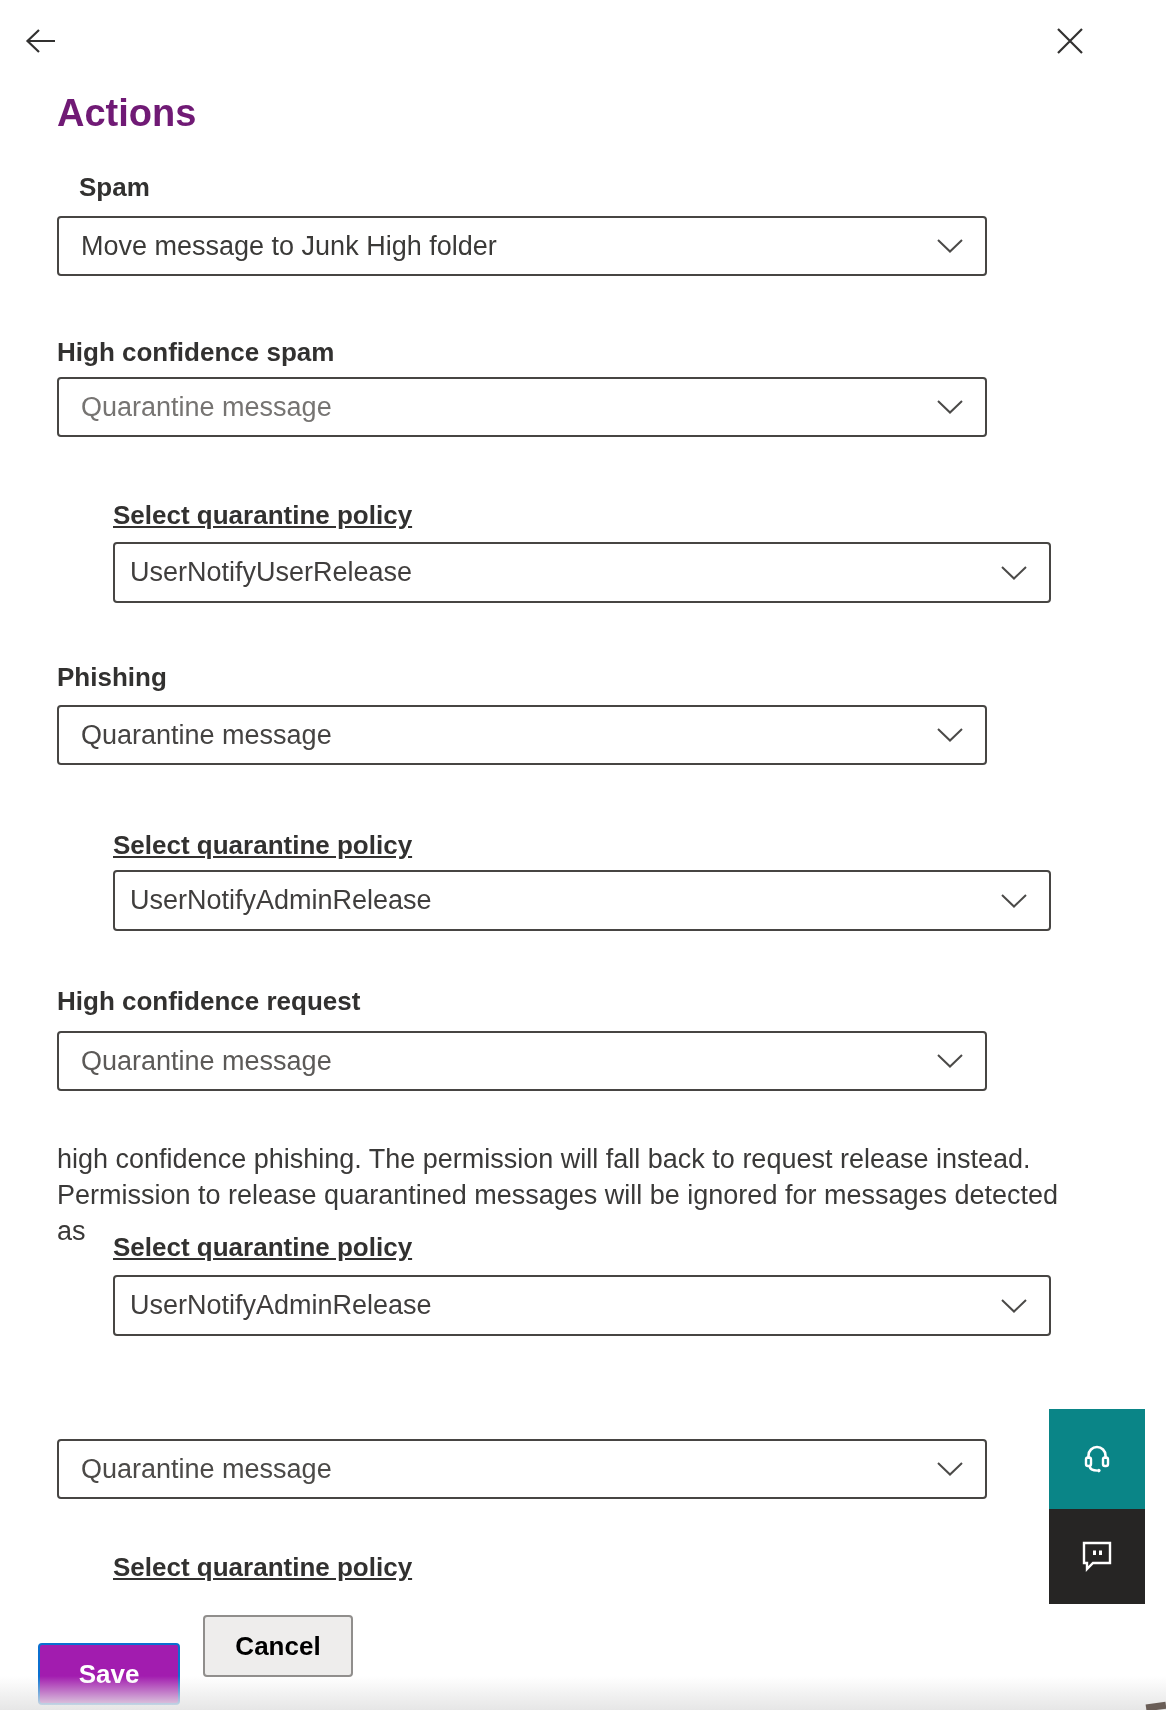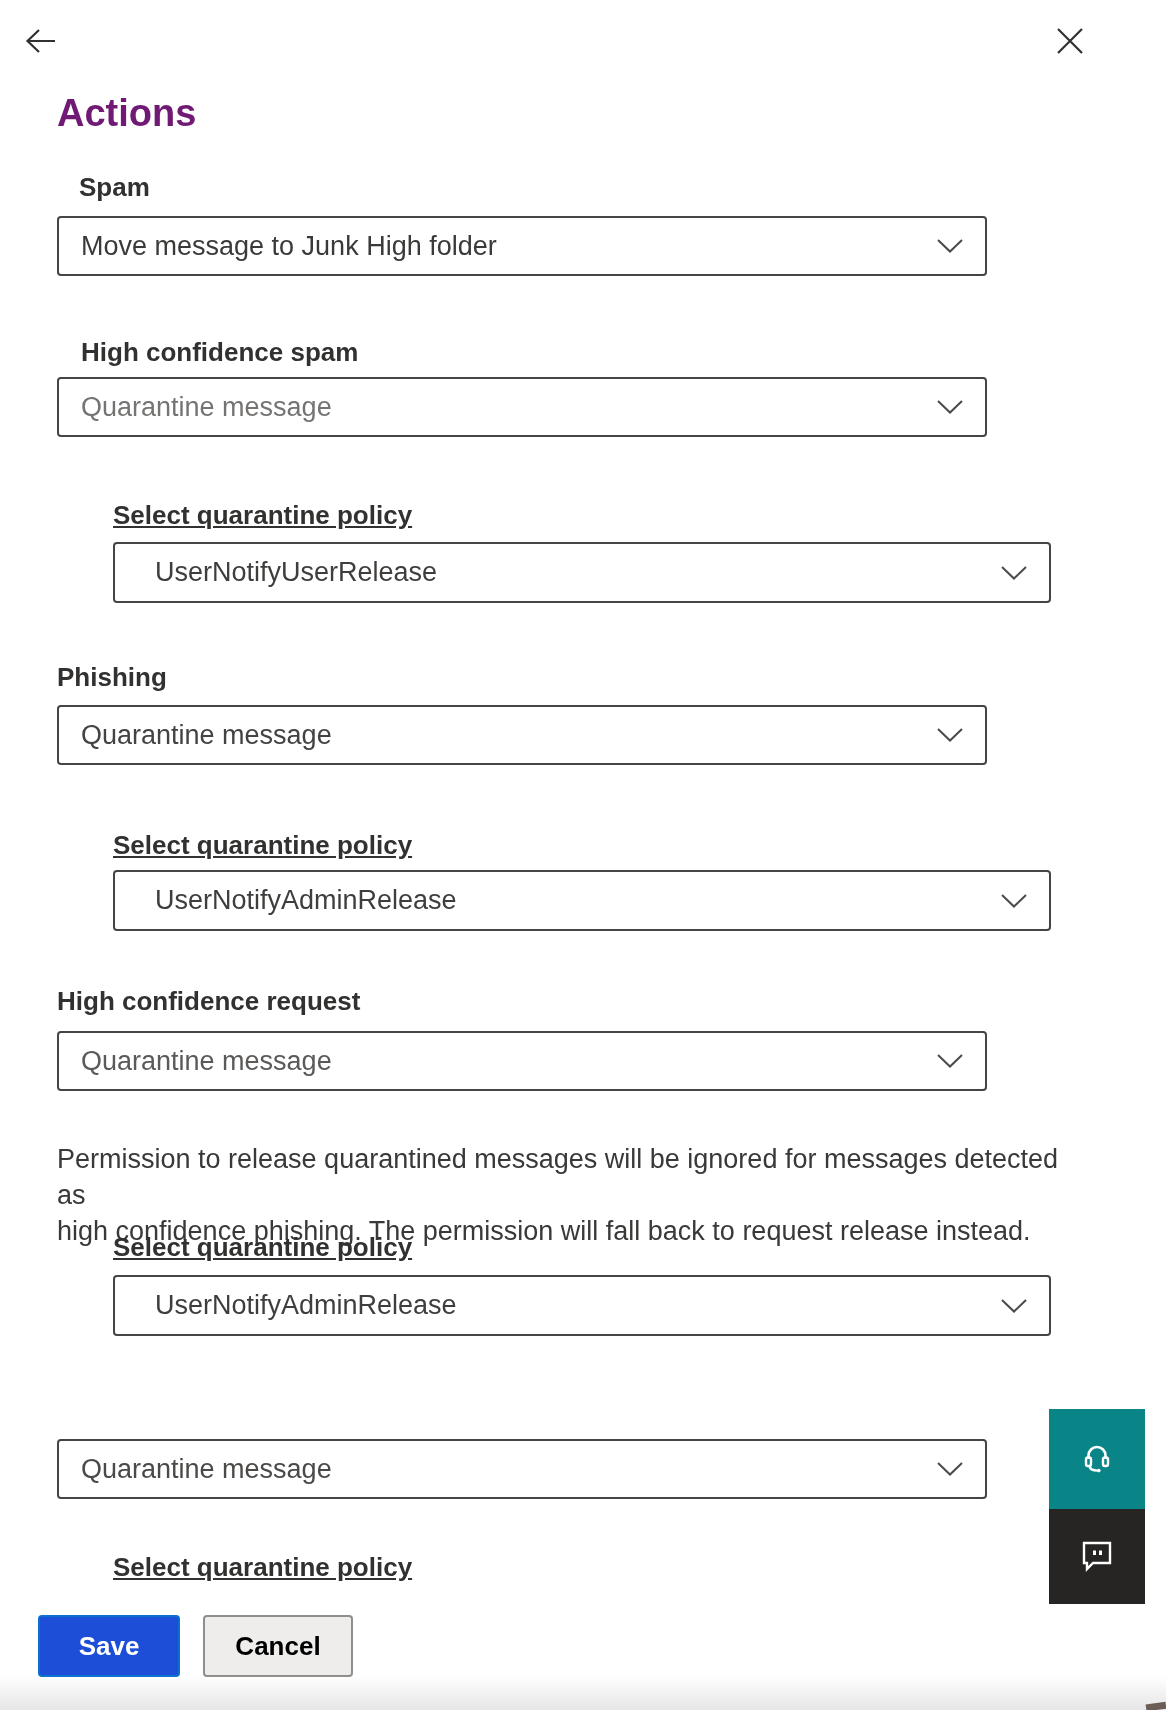--- a/index.html
+++ b/index.html
@@ -16,48 +16,48 @@
 
   
   .label{position:absolute;left:57px;font-size:26px;font-weight:700;color:#323130;line-height:30px;white-space:nowrap;}
   .label.indent{left:113px;text-decoration:underline;}
 
   
   .select{position:absolute;left:57px;width:930px;height:60px;background:#fff;border:2px solid #474543;
           border-radius:4px;box-sizing:border-box;display:flex;align-items:center;cursor:pointer;}
   .select.indent{left:113px;width:938px;height:61px;}
   .select .value{padding-left:22px;font-size:27px;white-space:nowrap;}
-  .select.indent .value{padding-left:40px;}
+  .select.indent .value{padding-left:15px;}
   .select .chev{position:absolute;right:22px;top:50%;margin-top:-7px;}
 
   .v-spam{color:#3b3a38;}
   .v-hcs{color:#767472;}
   .v-phish{color:#454342;}
   .v-hcp{color:#5c5a58;}
   .v-bcl{color:#4c4a48;}
   .v-policy{color:#403e3d;}
 
   
   .f-spam-label{top:172px;margin-left:22px;}      .f-spam-select{top:216px;}
-  .f-hcs-label{top:337px;margin-left:24px;}       .f-hcs-select{top:377px;}
+  .f-hcs-label{top:337px;}       .f-hcs-select{top:377px;}
   .f-sqp1-label{top:500px;}      .f-sqp1-select{top:542px;}
   .f-phish-label{top:662px;}     .f-phish-select{top:705px;}
   .f-sqp2-label{top:830px;}      .f-sqp2-select{top:870px;}
   .f-hcp-label{top:986px;}       .f-hcp-select{top:1031px;}
   .f-sqp3-label{top:1232px;}     .f-sqp3-select{top:1275px;}
   .f-bcl-label{top:1392px;}      .f-bcl-select{top:1439px;}
   .f-sqp4-label{top:1552px;z-index:1;}
 
   .note{position:absolute;left:57px;top:1141px;width:1010px;font-size:27px;line-height:36px;color:#3a3938;}
 
   
   .footer{position:absolute;left:0;top:1583px;width:1166px;height:127px;background:#ffffff;z-index:5;}
   .btn{position:absolute;top:32px;height:62px;font-family:inherit;font-size:26px;font-weight:700;
        border-radius:4px;cursor:pointer;box-sizing:border-box;}
-  .save{left:38px;width:142px;background:#1d4ed8;border:2px solid #0b6fd0;color:#ffffff;}
+  .save{left:38px;width:142px;background:#a21caf;border:2px solid #0b6fd0;color:#ffffff;margin-top:28px;}
   .cancel{left:203px;width:150px;background:#eeedec;border:2px solid #908e8c;color:#000000;}
   .bottom-fade{position:absolute;left:0;top:1676px;width:1166px;height:34px;z-index:6;pointer-events:none;
                background:linear-gradient(180deg,rgba(255,255,255,0) 0%,#e6e6e6 100%);}
   .corner-artifact{position:absolute;left:1146px;top:1703px;width:20px;height:7px;background:#4a3b32;
                    transform:rotate(-8deg);z-index:7;opacity:.8;}
 
   
   .fab{position:absolute;left:1049px;width:96px;border:none;cursor:pointer;display:flex;
        align-items:center;justify-content:center;z-index:8;padding:0;}
   .help-fab{top:1409px;height:100px;background:#0a8587;}
@@ -139,22 +139,22 @@
   <div class="select f-hcp-select">
     <span class="value v-hcp">Quarantine message</span>
     <span class="chev">
       <svg width="26" height="14" viewBox="0 0 26 14">
           <polyline points="1,1 13,12.5 25,1" fill="none" stroke="#4b4a48" stroke-width="2"></polyline>
         </svg>
     </span>
   </div>
 
   <div class="note">
+    <div>high confidence phishing. The permission will fall back to request release instead.</div>
     <div>Permission to release quarantined messages will be ignored for messages detected as</div>
-    <div>high confidence phishing. The permission will fall back to request release instead.</div>
   </div>
 
   <div class="label indent f-sqp3-label">Select quarantine policy</div>
   <div class="select indent f-sqp3-select">
     <span class="value v-policy">UserNotifyAdminRelease</span>
     <span class="chev">
       <svg width="26" height="14" viewBox="0 0 26 14">
           <polyline points="1,1 13,12.5 25,1" fill="none" stroke="#4b4a48" stroke-width="2"></polyline>
         </svg>
     </span>

